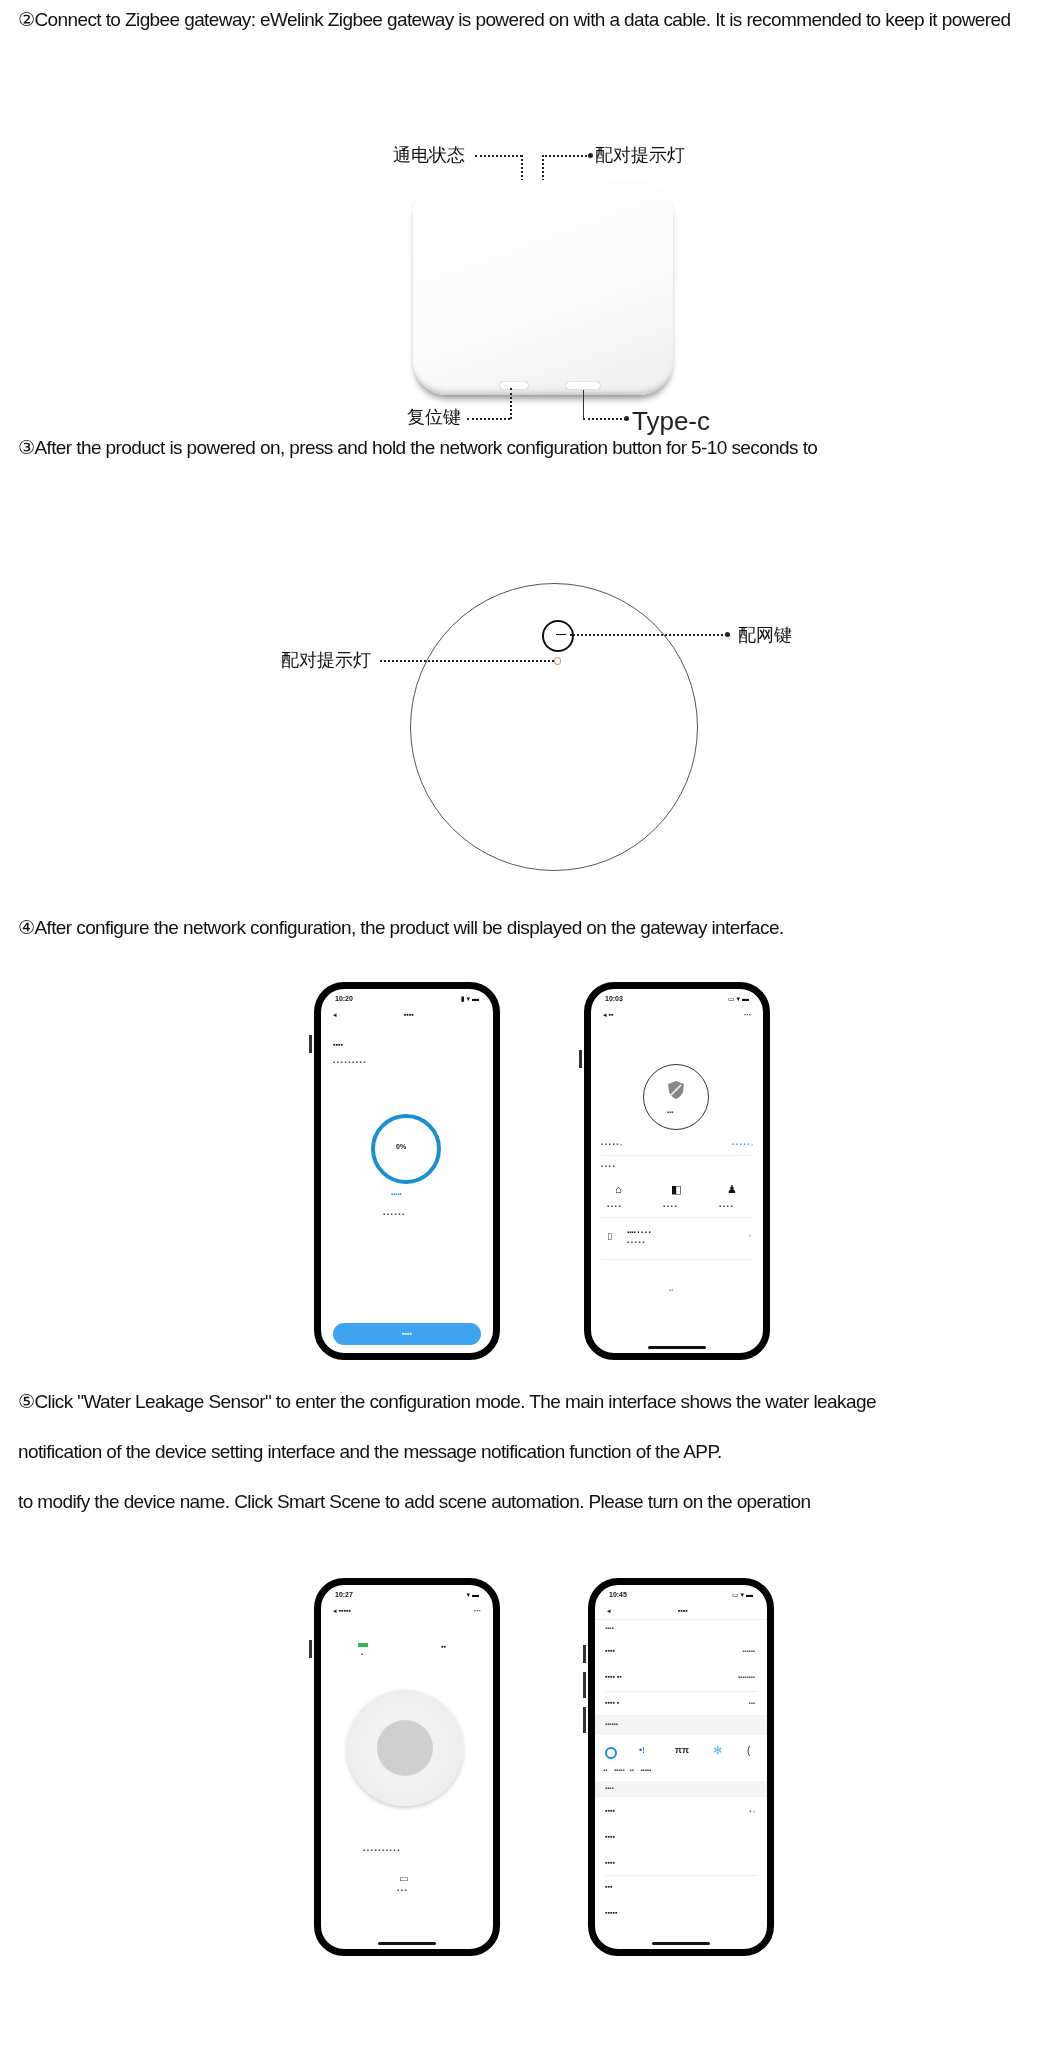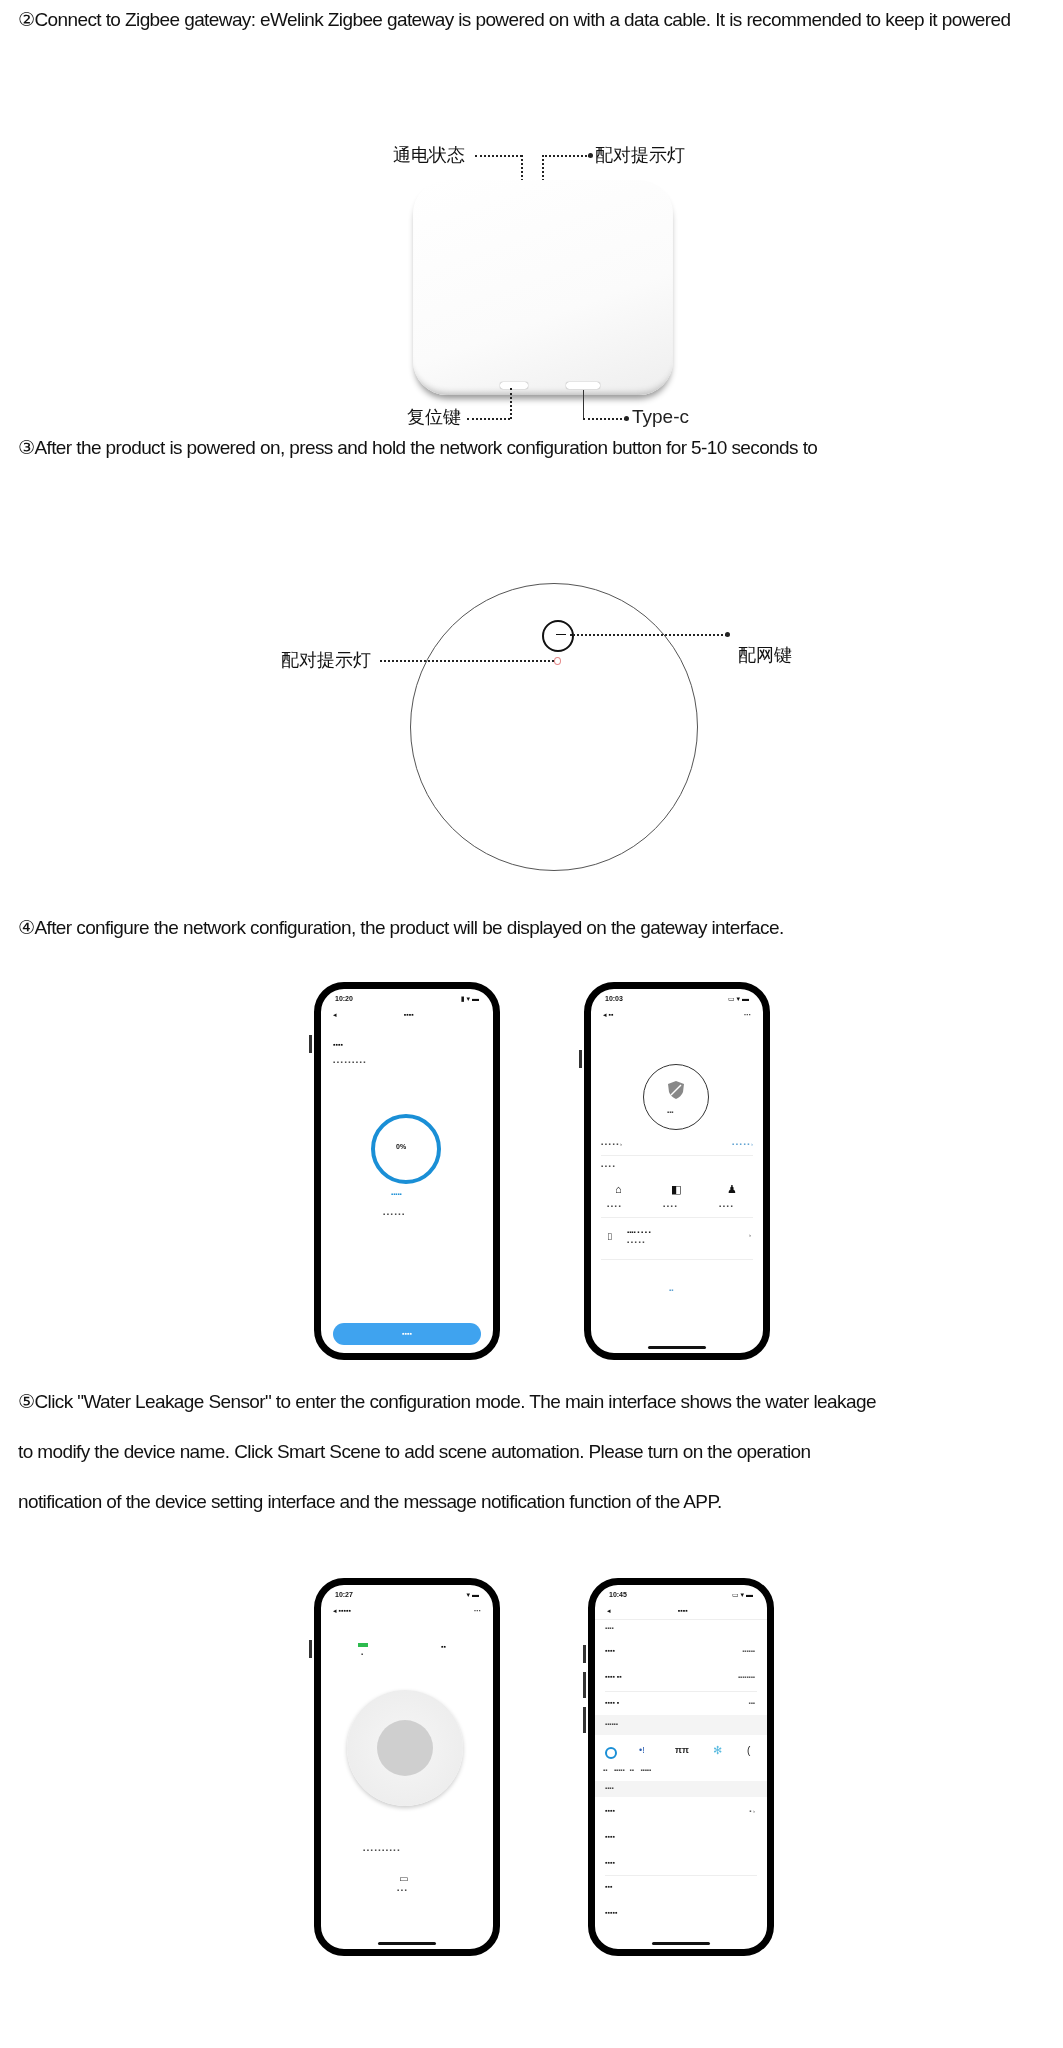--- a/index.html
+++ b/index.html
@@ -2,21 +2,21 @@
 <html><head>
 <meta charset="utf-8">
 <style>
   html, body { margin: 0; padding: 0; background: #ffffff; }
   body { width: 1063px; height: 2048px; position: relative; overflow: hidden;
          font-family: "Liberation Sans", "DejaVu Sans", sans-serif; color: #111; }
   .para { position: absolute; left: 18px; width: 1030px; font-size: 19px; letter-spacing: -0.6px;
           line-height: 50px; margin: 0; }
   .para .line { display: block; white-space: nowrap; }
   .cjk { position: absolute; font-family: "DejaVu Sans", sans-serif; font-size: 18px; color: #111; white-space: nowrap; }
-  .en-label { position: absolute; font-size: 19px; color: #222; white-space: nowrap; }
+  .en-label { position: absolute; font-size: 26px; color: #222; white-space: nowrap; }
   .dash-h { position: absolute; border-top: 2px dotted #222; height: 0; }
   .dash-v { position: absolute; border-left: 2px dotted #222; width: 0; }
   .solid-v { position: absolute; border-left: 1.5px solid #333; width: 0; }
   .dot { position: absolute; width: 5px; height: 5px; background: #222; border-radius: 50%; }
 
   
   .gateway { position: absolute; left: 413px; top: 180px; width: 260px; height: 215px;
              background: linear-gradient(160deg, #ffffff 0%, #fbfbfb 60%, #eeeeee 100%);
              border-radius: 34px; box-shadow: 0 6px 6px -2px #999, inset 0 -8px 6px -6px #bbb; }
   .gw-port { position: absolute; top: 200px; height: 7px; background: #fff; border-radius: 3px; box-shadow: 0 0 1px #666; }
@@ -76,21 +76,21 @@
 <div class="para" style="top:423px;">
   <span class="line">③After the product is powered on, press and hold the network configuration button for 5-10 seconds to</span>
 </div>
 
 <div>
   <div class="sensor-ring" style="left:410px;top:583px;width:286px;height:286px;"></div>
   <div class="sensor-ring" style="left:542px;top:620px;width:28px;height:28px;border:2px solid #111;"></div>
   <div style="position:absolute;left:556px;top:634px;width:10px;border-top:1.5px solid #111;"></div>
   <div class="dash-h" style="left:570px;top:634px;width:157px;"></div>
   <div class="dot" style="left:725px;top:632px;"></div>
-  <span class="cjk" style="left:738px;top:623px;margin-top:20px;">配网键</span>
+  <span class="cjk" style="left:738px;top:623px;">配网键</span>
 
   <span class="cjk" style="left:281px;top:648px;">配对提示灯</span>
   <div class="dash-h" style="left:380px;top:660px;width:174px;"></div>
   <div class="led" style="left:554px;top:657px;"></div>
 </div>
 
 <div class="para" style="top:903px;">
   <span class="line">④After configure the network configuration, the product will be displayed on the gateway interface.</span>
 </div>
 
@@ -145,22 +145,22 @@
   <div class="tiny" style="left:36px;top:250px;">▪ ▪ ▪ ▪ ▪</div>
   <div class="tiny" style="right:12px;top:243px;">›</div>
   <div class="divider" style="left:10px;right:10px;top:270px;"></div>
   <div class="tiny" style="left:78px;top:298px;color:#5a9fd0;">▪▪</div>
   <div class="home-ind"></div>
 </div>
 <div class="side-btn" style="left:579px;top:1050px;height:18px;"></div>
 
 <div class="para" style="top:1377px;">
   <span class="line">⑤Click "Water Leakage Sensor" to enter the configuration mode. The main interface shows the water leakage</span>
+  <span class="line">notification of the device setting interface and the message notification function of the APP.</span>
   <span class="line">to modify the device name. Click Smart Scene to add scene automation. Please turn on the operation</span>
-  <span class="line">notification of the device setting interface and the message notification function of the APP.</span>
 </div>
 
 <div class="phone" style="left:314px;top:1578px;height:364px;">
   <div class="status">
       <span>10:27</span>
       <span>▾ ▬</span>
     </div>
   <div class="topbar">
       <span>◂ ▪▪▪▪▪</span>
       <span>···</span>

